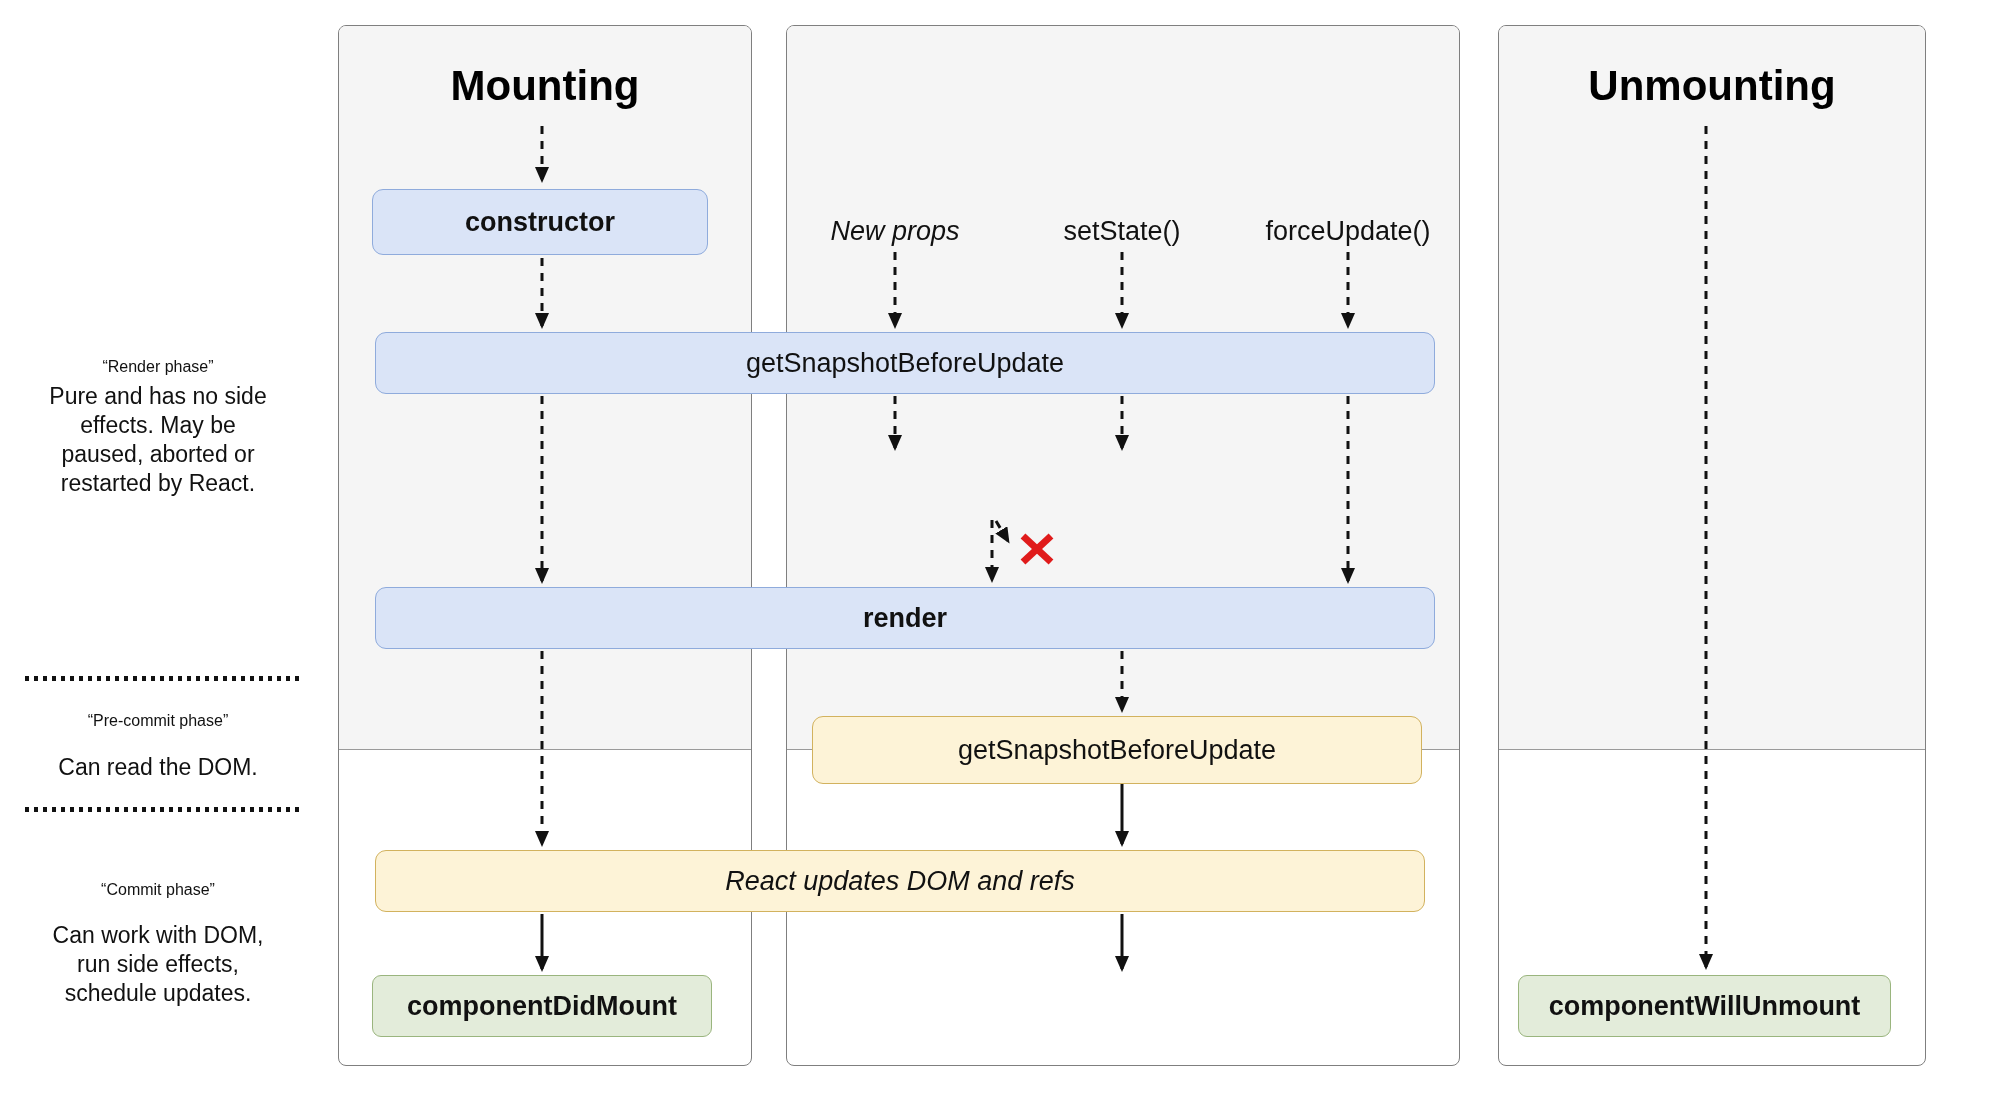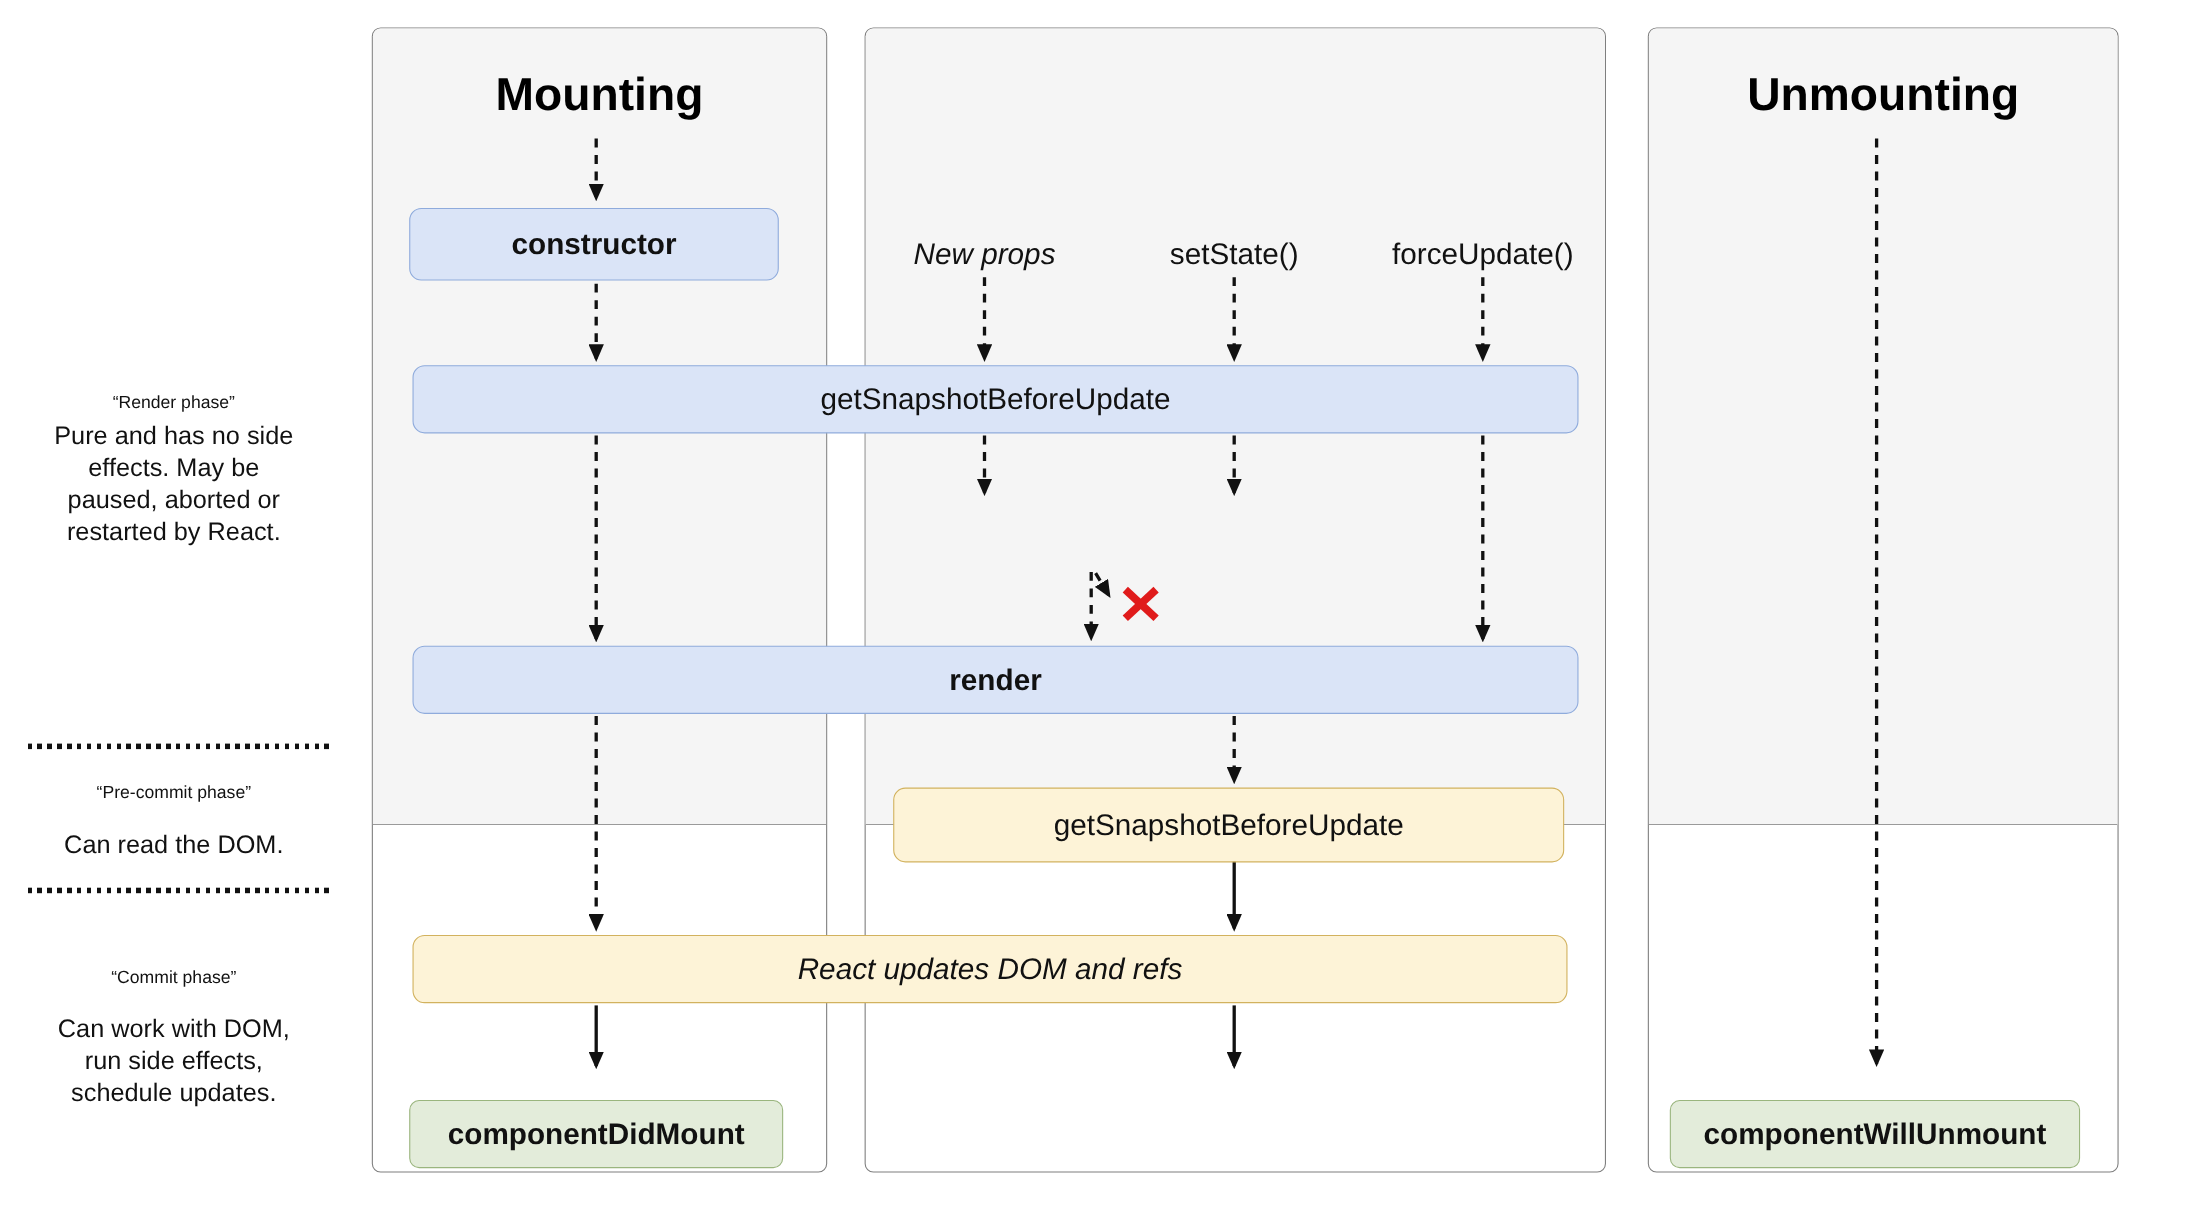--- a/index.html
+++ b/index.html
@@ -41,21 +41,21 @@
     position:absolute;
     box-sizing:border-box;
     display:flex;align-items:center;justify-content:center;
     font-size:27px;
     border-radius:11px;
     text-align:right;
     z-index:5;
   }
   .box.blue{background:var(--blue-fill,#dae4f7);border:1.5px solid var(--blue-border,#8fabdc);}
   .box.yellow{background:var(--yellow-fill,#fdf3d7);border:1.5px solid var(--yellow-border,#d2b25e);}
-  .box.green{background:var(--green-fill,#e3ecda);border:1.5px solid var(--green-border,#9ab57e);border-radius:9px;margin-top:25px;}
+  .box.green{background:var(--green-fill,#e3ecda);border:1.5px solid var(--green-border,#9ab57e);border-radius:9px;}
   .box.bold{font-weight:bold;}
   .box.italic{font-style:italic;}
 
   .box-constructor          {left:372px;top:189px;width:336px;height:66px;}
   .box-getderived           {left:375px;top:332px;width:1060px;height:62px;}
   .box-shouldupdate         {left:812px;top:454px;width:394px;height:64px;}
   .box-render               {left:375px;top:587px;width:1060px;height:62px;}
   .box-getsnapshot          {left:812px;top:716px;width:610px;height:68px;}
   .box-reactupdates         {left:375px;top:850px;width:1050px;height:62px;}
   .box-didmount             {left:372px;top:975px;width:340px;height:62px;}

